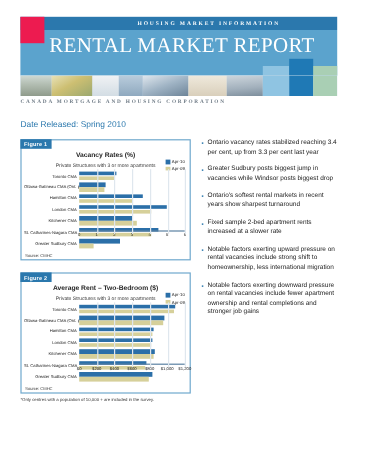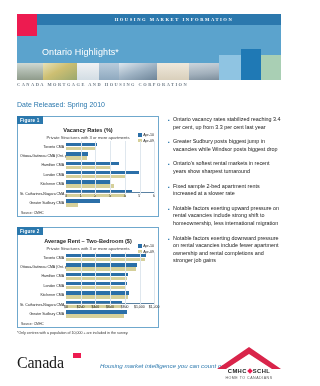--- a/index.html
+++ b/index.html
@@ -198,21 +198,21 @@
 </head>
 <body>
 
 <div class="page">
 
   <div class="header">
     <div class="hdr-band"></div>
     <div class="hdr-kicker">HOUSING MARKET INFORMATION</div>
     <div class="hdr-blue"></div>
     <div class="hdr-pink"></div>
-    <div class="hdr-sub">Ontario Highlights*</div>
+    <div class="hdr-title">RENTAL MARKET REPORT</div>
 
     <div class="ph-swatch-top3"></div>
     <div class="ph-swatch-top"></div>
     <div class="ph-swatch-top2"></div>
 
     <div class="photostrip">
       <div class="ph ph1"></div>
       <div class="ph ph2"></div>
       <div class="ph ph3"></div>
       <div class="ph ph4"></div>
@@ -422,30 +422,14 @@
         </div>
         <div class="hl-item">
           <div class="hl-bullet">▪</div>
           <div class="hl-text">Notable factors exerting downward pressure on rental vacancies include fewer apartment ownership and rental completions and stronger job gains</div>
         </div>
       </div>
   </div>
 
   <div class="footnote">*Only centres with a population of 10,000 + are included in the survey.</div>
 
-  <div class="footer">
-    <div class="canada-word">Canada</div>
-    <div class="canada-flag"></div>
-    <div class="tagline">Housing market intelligence you can count on</div>
-    <div class="cmhc-logo">
-      <div class="roof">
-        <svg width="66" height="24" viewBox="0 0 66 24">
-          <path d="M33 1 L65 23 L56 23 L33 8 L10 23 L1 23 Z" fill="#d9244a"></path>
-        </svg>
-      </div>
-      <div class="cmhc-text">
-        <span>CMHC</span><span class="cmhc-diamond"></span><span>SCHL</span>
-      </div>
-      <div class="cmhc-sub">HOME TO CANADIANS</div>
-    </div>
-  </div>
 
 </div>
 
 </body></html>

